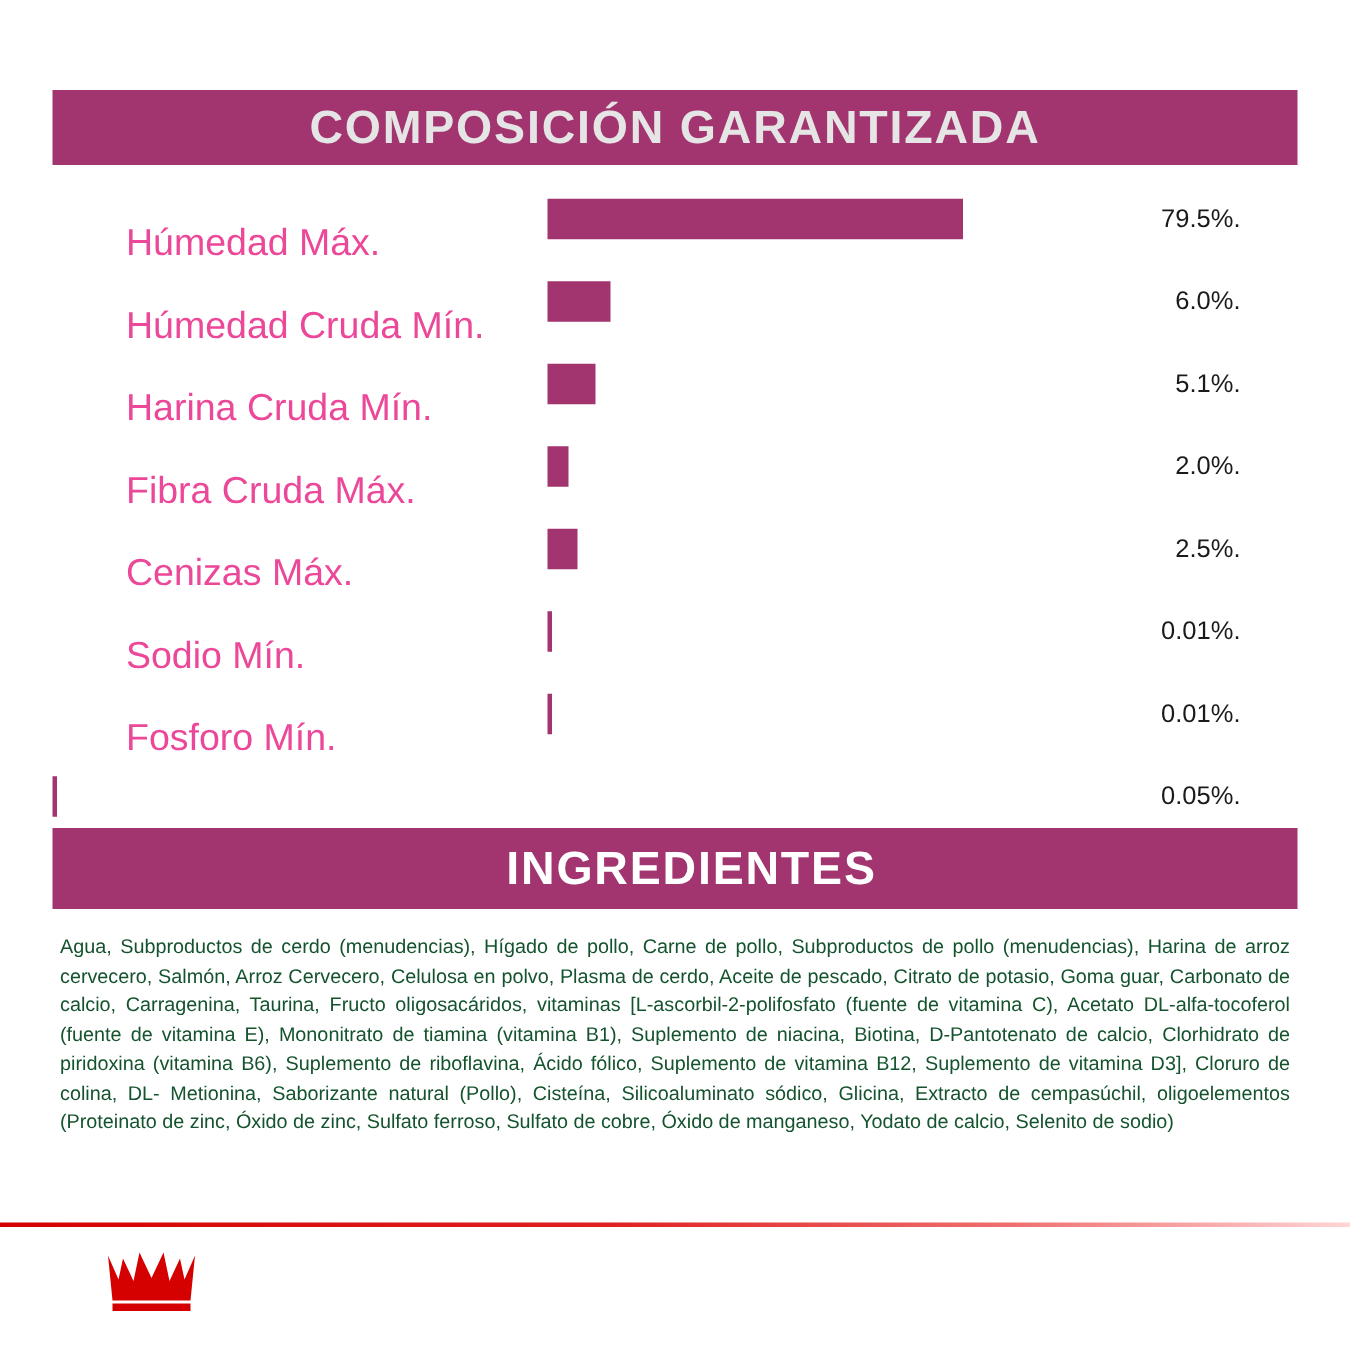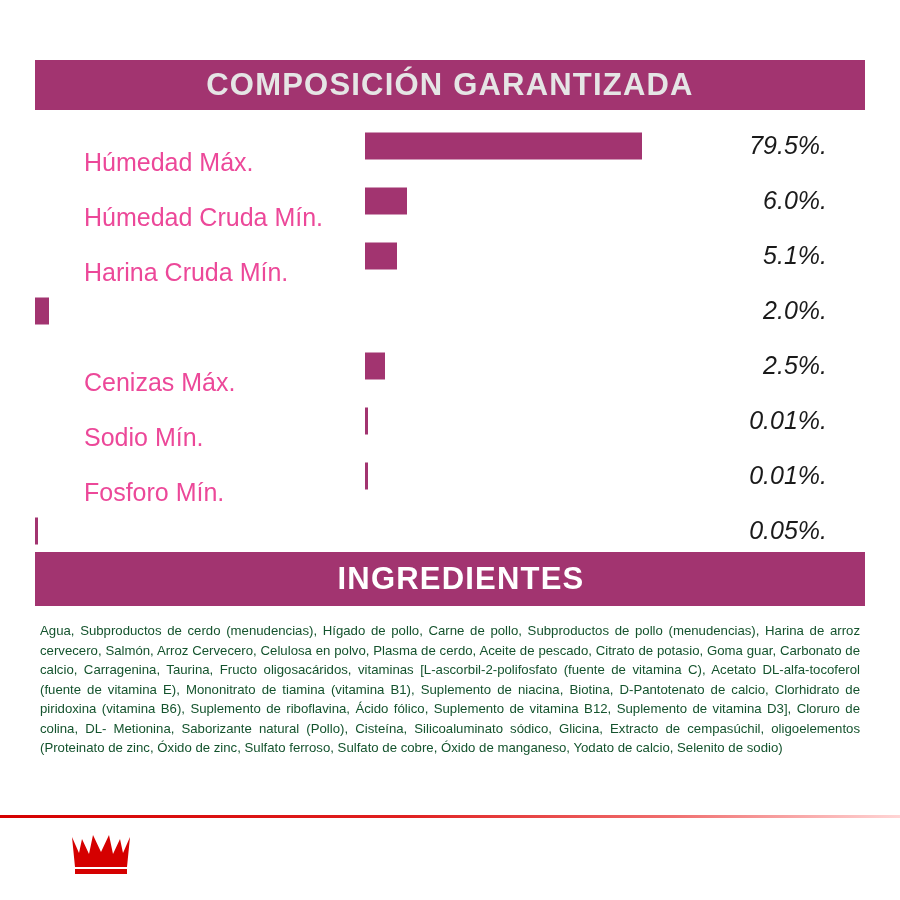--- a/index.html
+++ b/index.html
@@ -86,24 +86,23 @@
     top: 50%;
     transform: translateY(-50%);
     height: 27px;
     background: #a23470;
     min-width: 3px;
   }
   .row-value {
     width: 200px;
     text-align: right;
     padding-right: 38px;
-    font-size: 25px;
+    font-size: 17px;
     color: #1a1a1a;
     white-space: nowrap;
-    font-style: italic;
   }
 
   
   .ingredients-text {
     position: absolute;
     left: 35px;
     top: 608px;
     width: 830px;
     padding: 0 5px;
     font-size: 13.2px;
@@ -161,20 +160,21 @@
         <div class="row-value">6.0%.</div>
       </div>
       <div class="row">
         <div class="row-label">Harina Cruda Mín.</div>
         <div class="row-barwrap">
           <div class="row-bar" style="width: 32px; background: rgb(162, 52, 112);"></div>
         </div>
         <div class="row-value">5.1%.</div>
       </div>
       <div class="row">
+        <div class="row-label">Fibra Cruda Máx.</div>
         <div class="row-barwrap">
           <div class="row-bar" style="width: 14px; background: rgb(162, 52, 112);"></div>
         </div>
         <div class="row-value">2.0%.</div>
       </div>
       <div class="row">
         <div class="row-label">Cenizas Máx.</div>
         <div class="row-barwrap">
           <div class="row-bar" style="width: 20px; background: rgb(162, 52, 112);"></div>
         </div>

